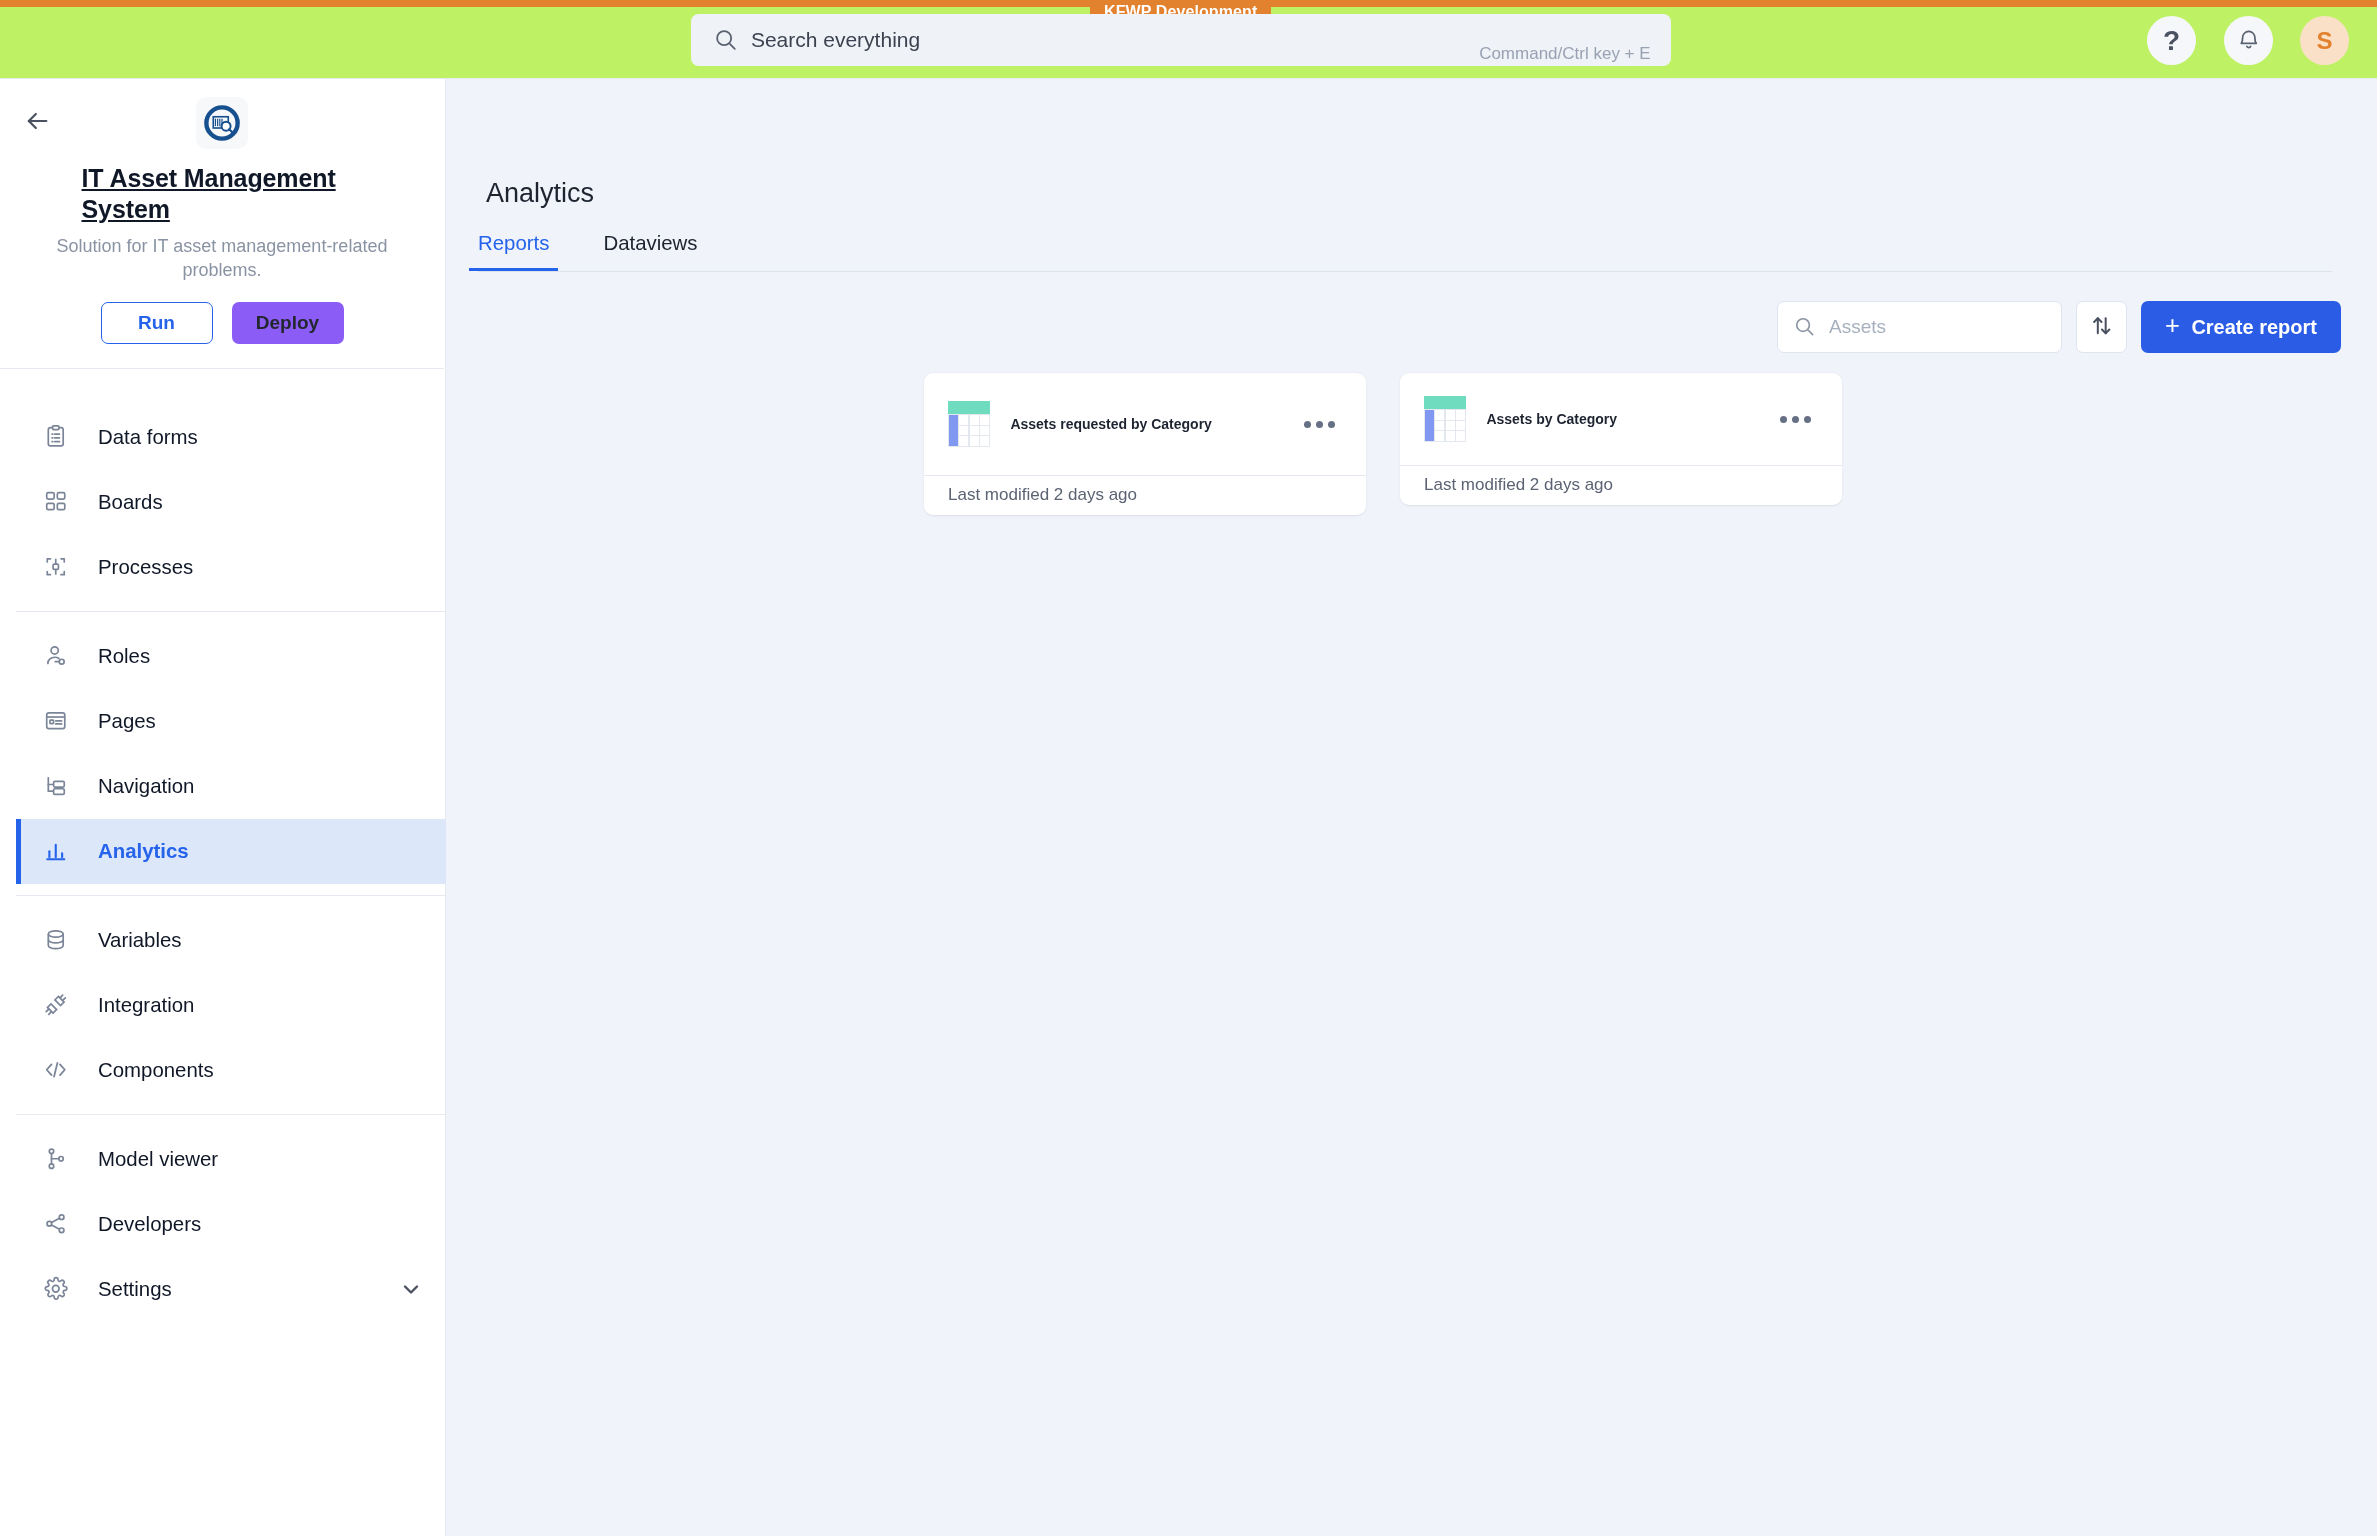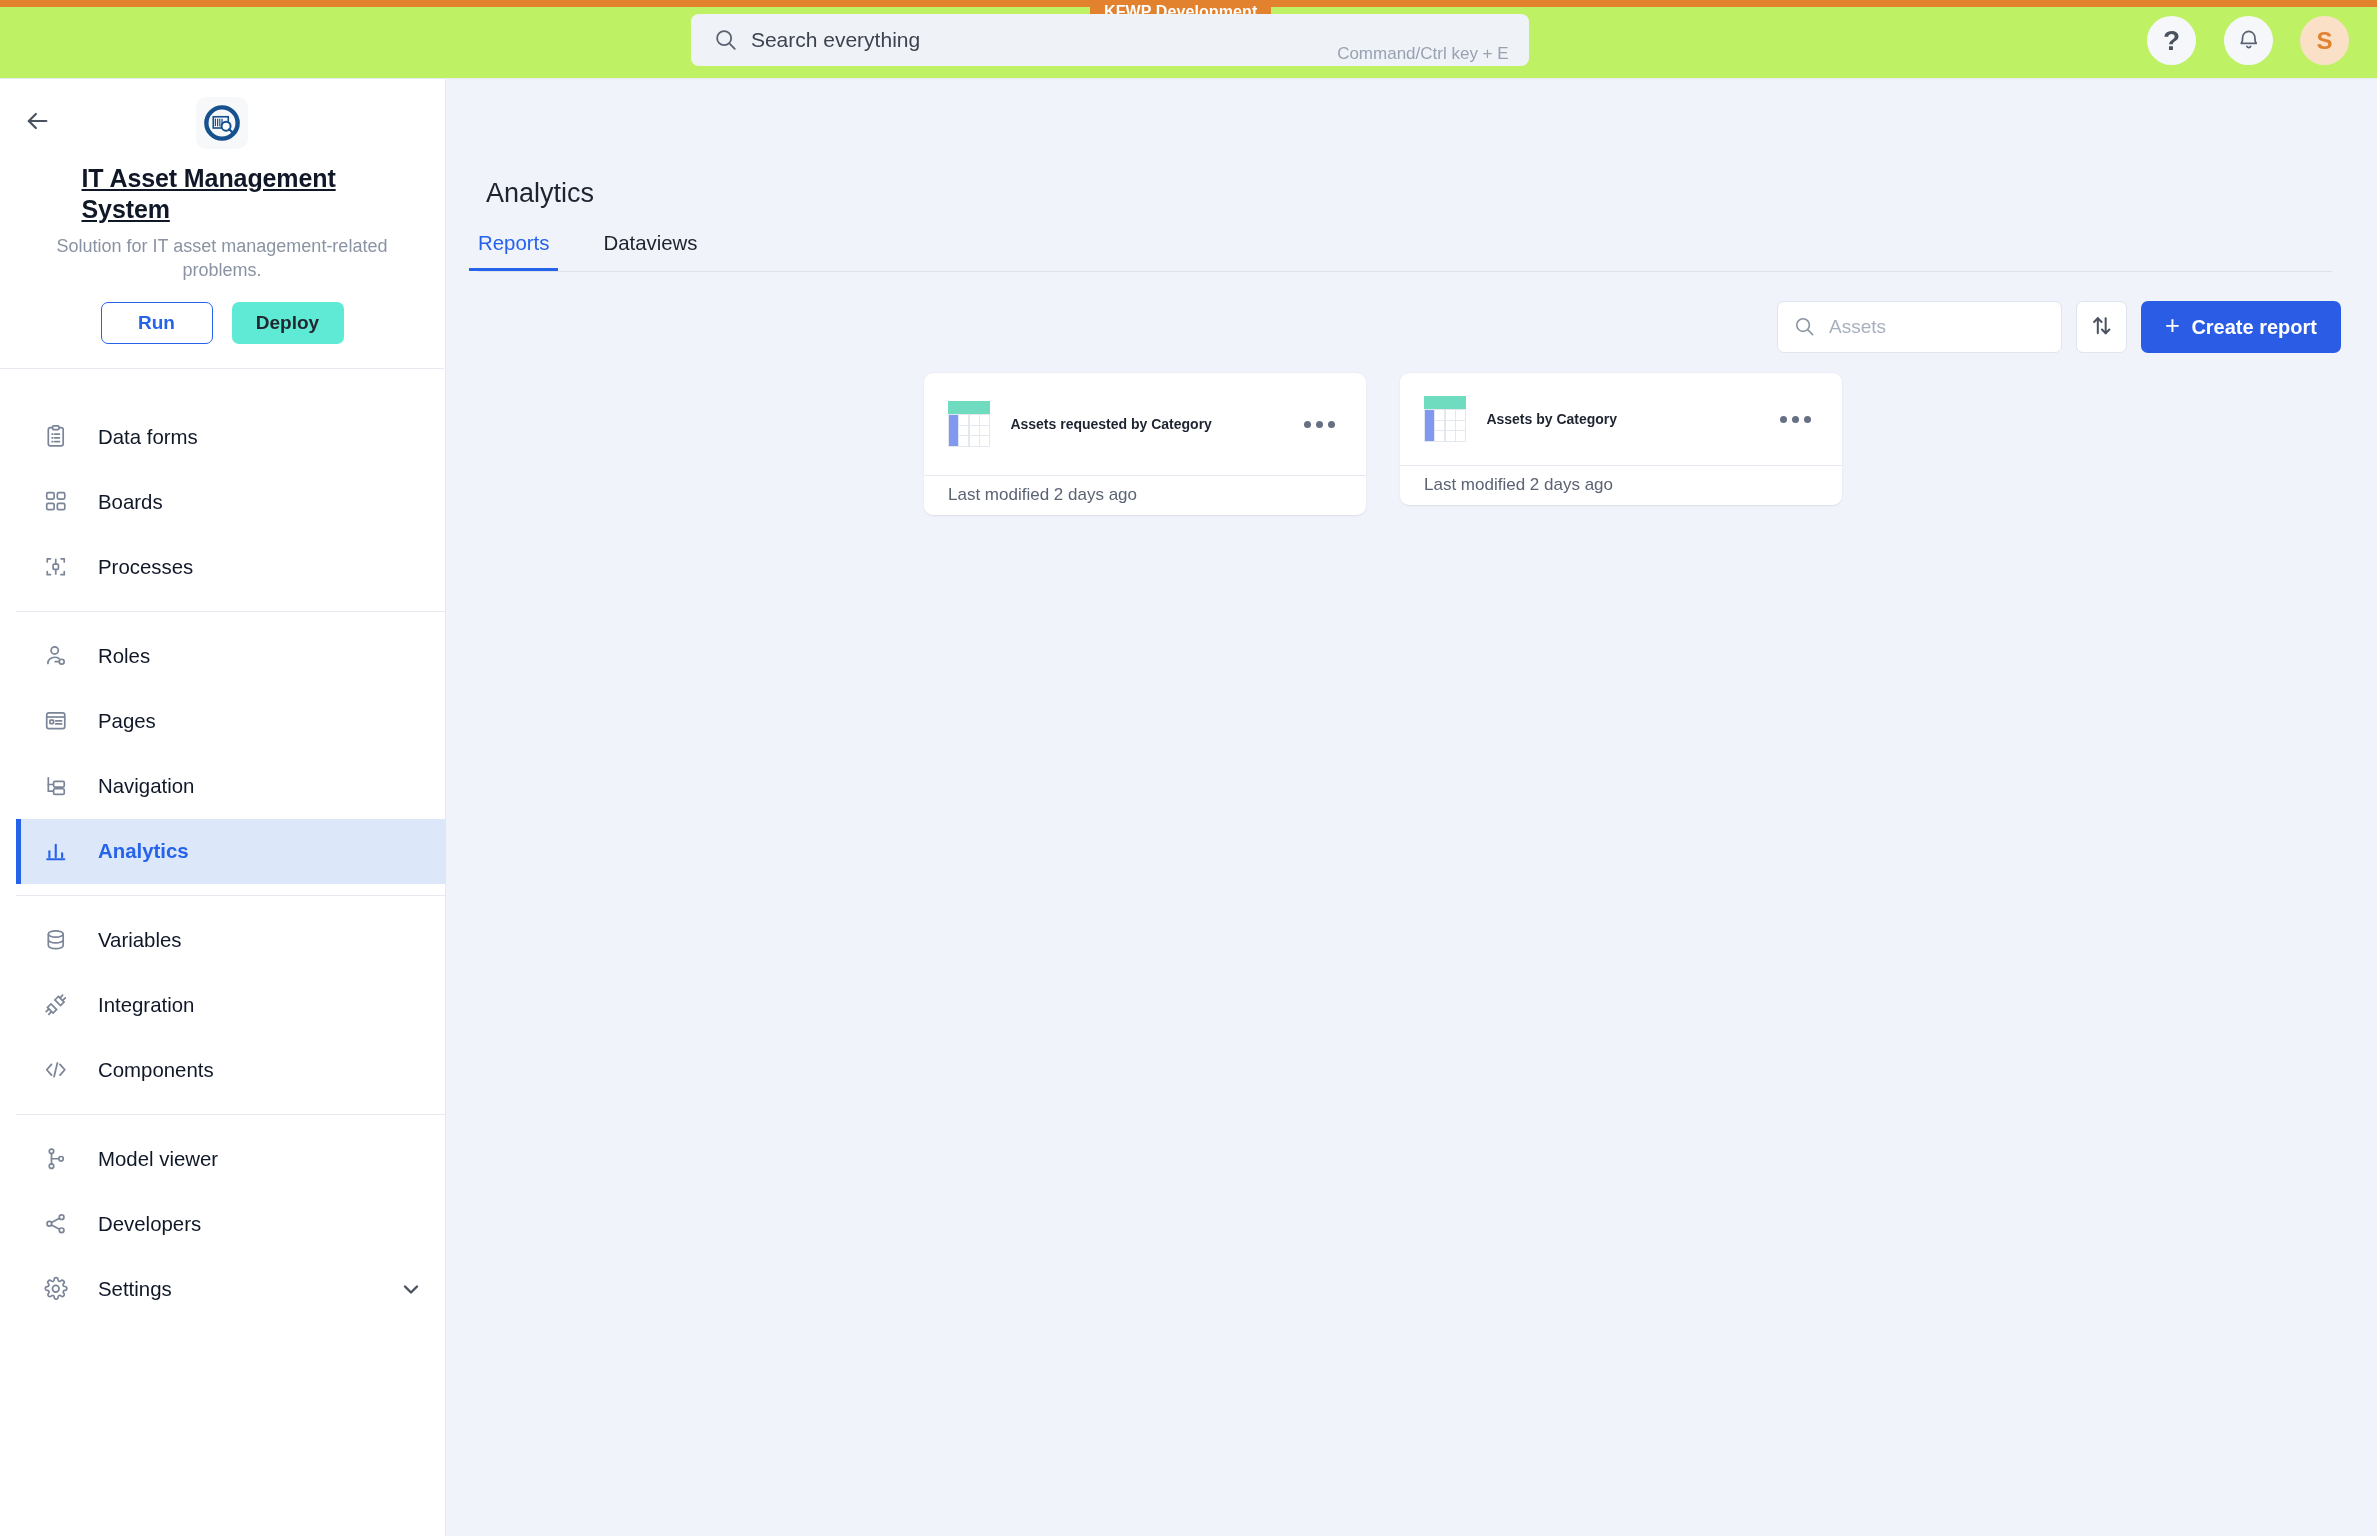--- a/index.html
+++ b/index.html
@@ -45,21 +45,21 @@
     font-size: 16px;
     font-weight: bold;
     line-height: 23px;
     white-space: nowrap;
     letter-spacing: 0.1px;
   }
   #global-search {
     position: absolute;
     left: 691px;
     top: 14px;
-    width: 838px;
+    width: 980px;
     height: 52px;
     background: #eff2f7;
     border-radius: 7.7px;
     box-sizing: border-box;
     display: flex;
     align-items: center;
     padding: 0 20.4px;
   }
   #global-search .gs-icon {
     width: 28px; height: 28px;
@@ -169,21 +169,21 @@
     background: #ffffff;
     color: #2563eb;
     font-size: 19px; font-weight: bold;
     display: flex; align-items: center; justify-content: center;
     box-sizing: border-box;
   }
   #btn-deploy {
     width: 112px; height: 42px;
     border: none;
     border-radius: 7px;
-    background: #5eead4;
+    background: #8b5cf6;
     color: #23272f;
     font-size: 19px; font-weight: bold;
     display: flex; align-items: center; justify-content: center;
     box-sizing: border-box;
   }
 
   .nav-group {
     border-bottom: 1.3px solid #e6eaf0;
     padding: 11.5px 0;
   }

